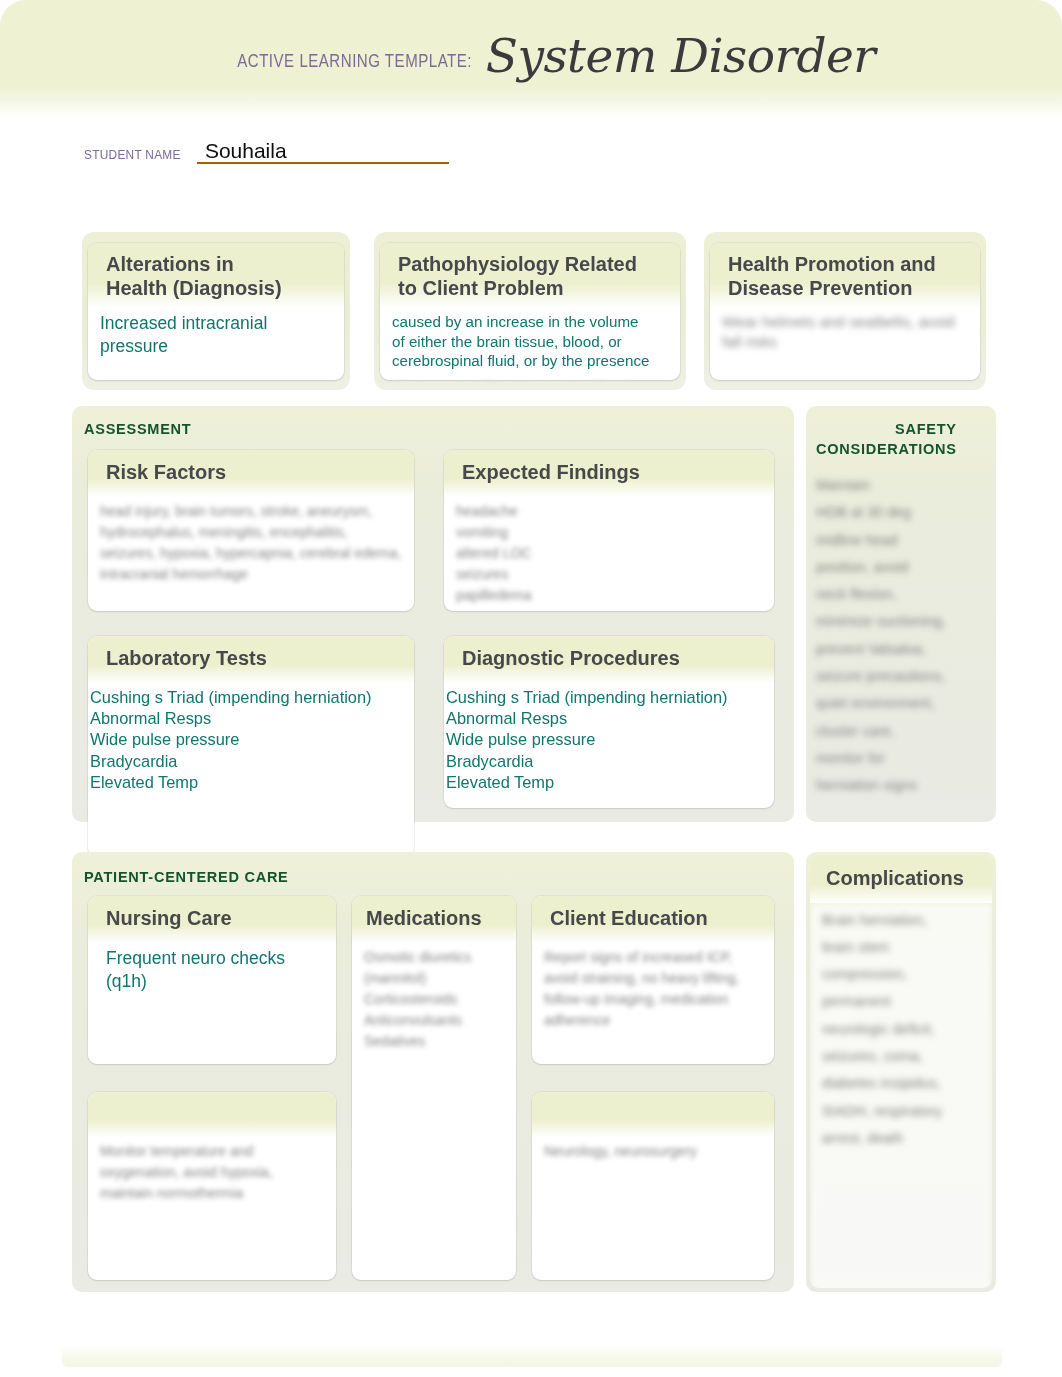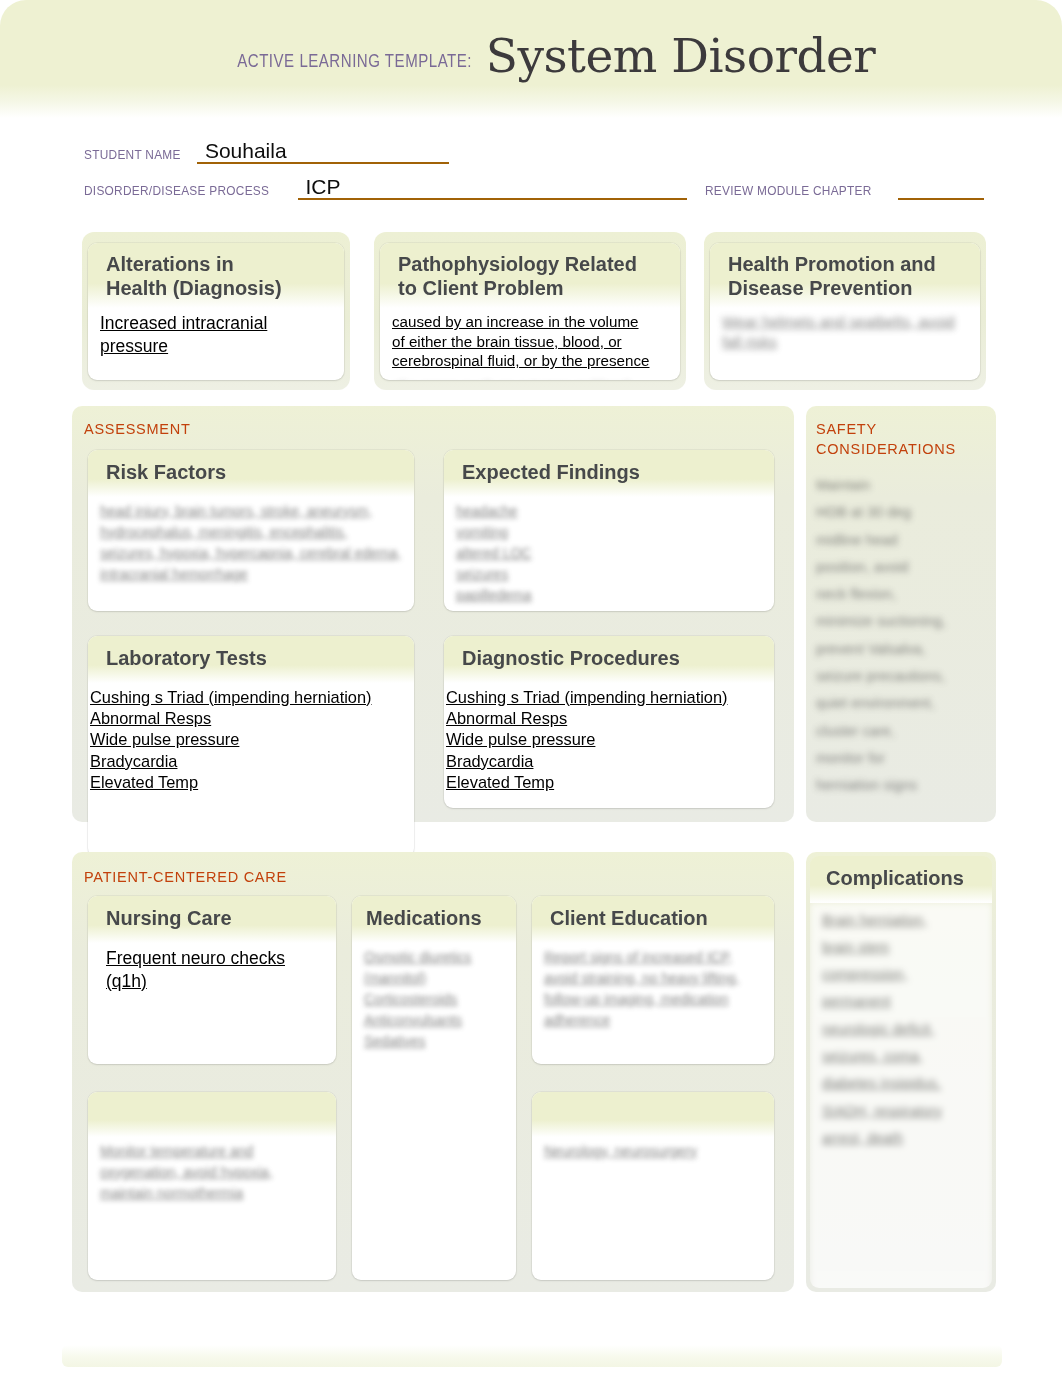--- a/index.html
+++ b/index.html
@@ -43,20 +43,21 @@
     letter-spacing: 0.6px;
     color: #7a6a96;
     font-weight: 400;
     transform: scaleX(0.86);
     transform-origin: right center;
     white-space: nowrap;
     padding-top: 12px;
   }
   .alt-title {
     font-family: "DejaVu Serif", serif;
+    font-style: italic;
     font-size: 47px;
     color: #3c3a3c;
     white-space: nowrap;
     letter-spacing: -0.5px;
   }
 
   
   .fields {
     position: absolute;
     left: 84px;
@@ -113,23 +114,22 @@
     line-height: 1.18;
     color: #46484a;
     font-family: "Liberation Sans", sans-serif;
     font-weight: 700;
   }
   .card-head.two-line { padding-top: 10px; padding-bottom: 8px; }
   .card-body {
     padding: 4px 10px 6px 12px;
     font-size: 17.5px;
     line-height: 1.33;
-    color: #000000;
+    color: #0f766e;
     white-space: pre-line;
-    text-decoration: underline;
   }
   .card-body.small { font-size: 15.2px; line-height: 1.28; }
 
   
   .blurred {
     filter: blur(3.2px);
     color: #555555;
     opacity: 0.72;
     user-select: none;
     white-space: pre-line;
@@ -144,24 +144,25 @@
 
   
   .section-panel {
     position: absolute;
     background: linear-gradient(to bottom, #eef1d6 0%, #eaecdc 22%, #e9ebe4 100%);
     border-radius: 10px;
   }
   .section-title {
     position: absolute;
     font-size: 14.5px;
-    font-weight: normal;
+    font-weight: bold;
     letter-spacing: 0.75px;
-    color: #c2410c;
+    color: #14532d;
     line-height: 1.35;
+    text-align: right;
   }
 
   .footer-band {
     position: absolute;
     left: 62px;
     top: 1345px;
     width: 940px;
     height: 22px;
     background: linear-gradient(to bottom, #ffffff 0%, #f7f9ec 55%, #f3f6e4 100%);
     border-radius: 6px;
@@ -175,30 +176,20 @@
     <span class="alt-label">ACTIVE LEARNING TEMPLATE:</span>
     <span class="alt-title">System Disorder</span>
   </div>
 </div>
 
 <div class="fields">
   <div class="field-row">
     <span class="field-label">STUDENT NAME</span>
     <span class="rule rule-name">
       <span class="entry">Souhaila</span>
-    </span>
-  </div>
-  <div class="field-row" style="margin-top:8px;">
-    <span class="field-label">DISORDER/DISEASE PROCESS</span>
-    <span class="rule rule-disord">
-      <span class="entry">ICP</span>
-    </span>
-    <span class="field-label label-chap">REVIEW MODULE CHAPTER</span>
-    <span class="rule rule-chap">
-      <span class="entry"></span>
     </span>
   </div>
 </div>
 
 <div class="panel-bg" style="left:82px; top:232px; width:268px; height:158px;"></div>
 <div class="card" style="left:88px; top:243px; width:256px; height:137px;">
   <div class="card-head two-line" style="white-space:pre-line;">Alterations in
 Health (Diagnosis)</div>
   <div class="card-body">Increased intracranial
 pressure</div>

